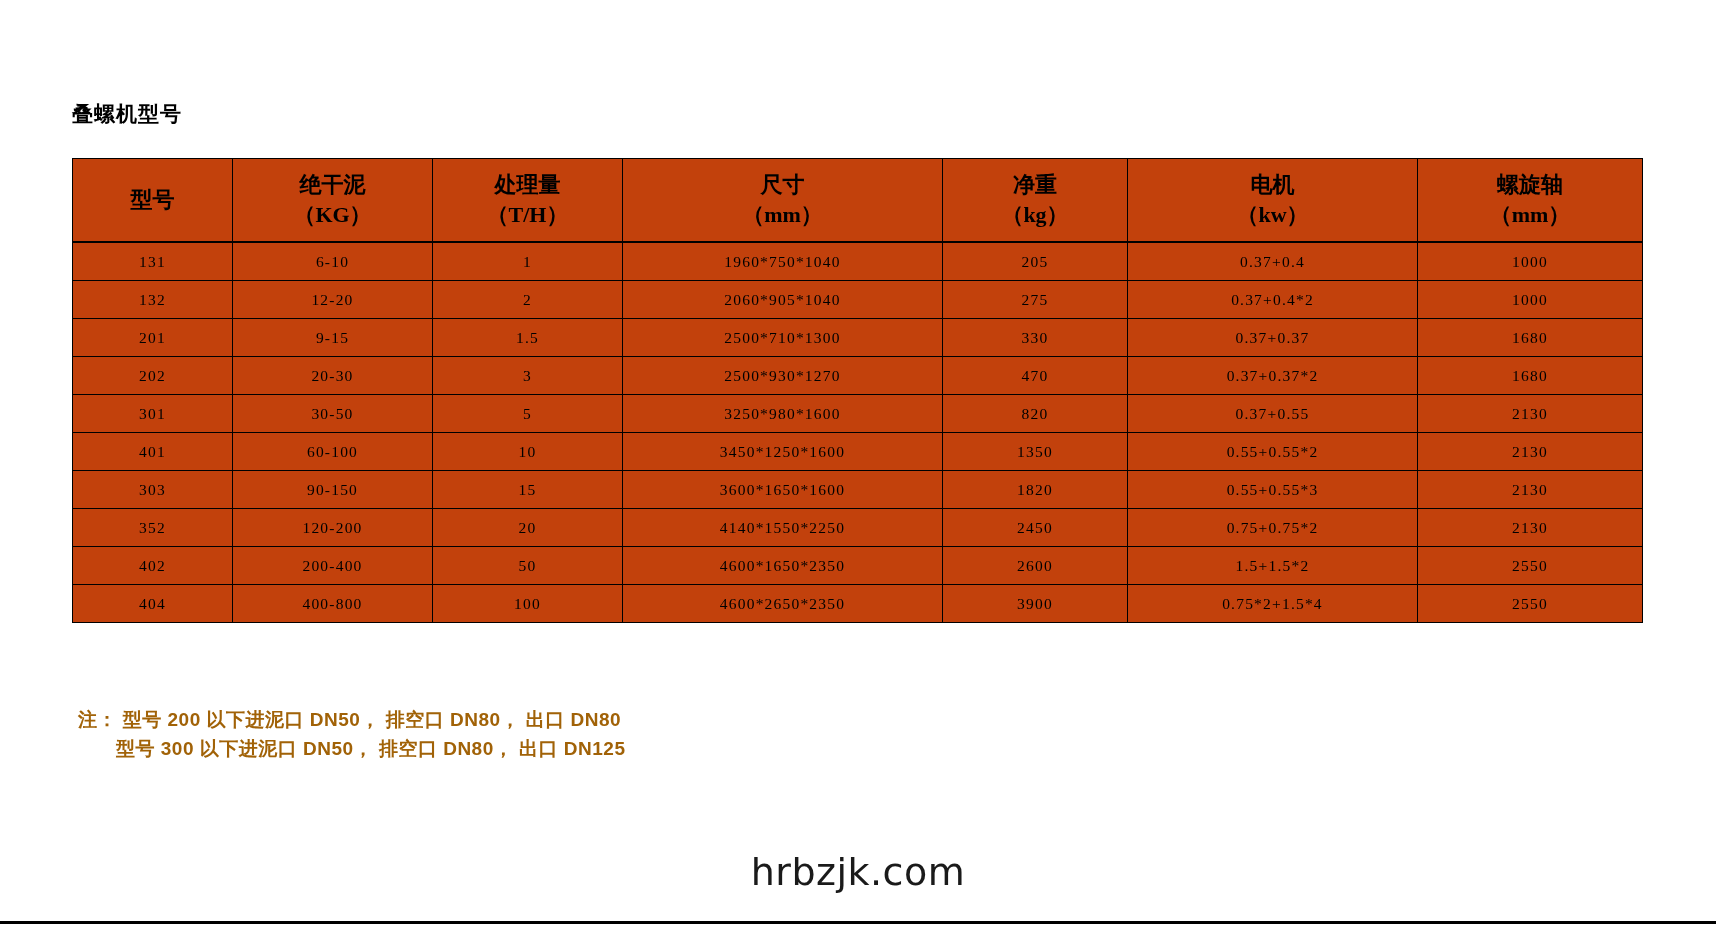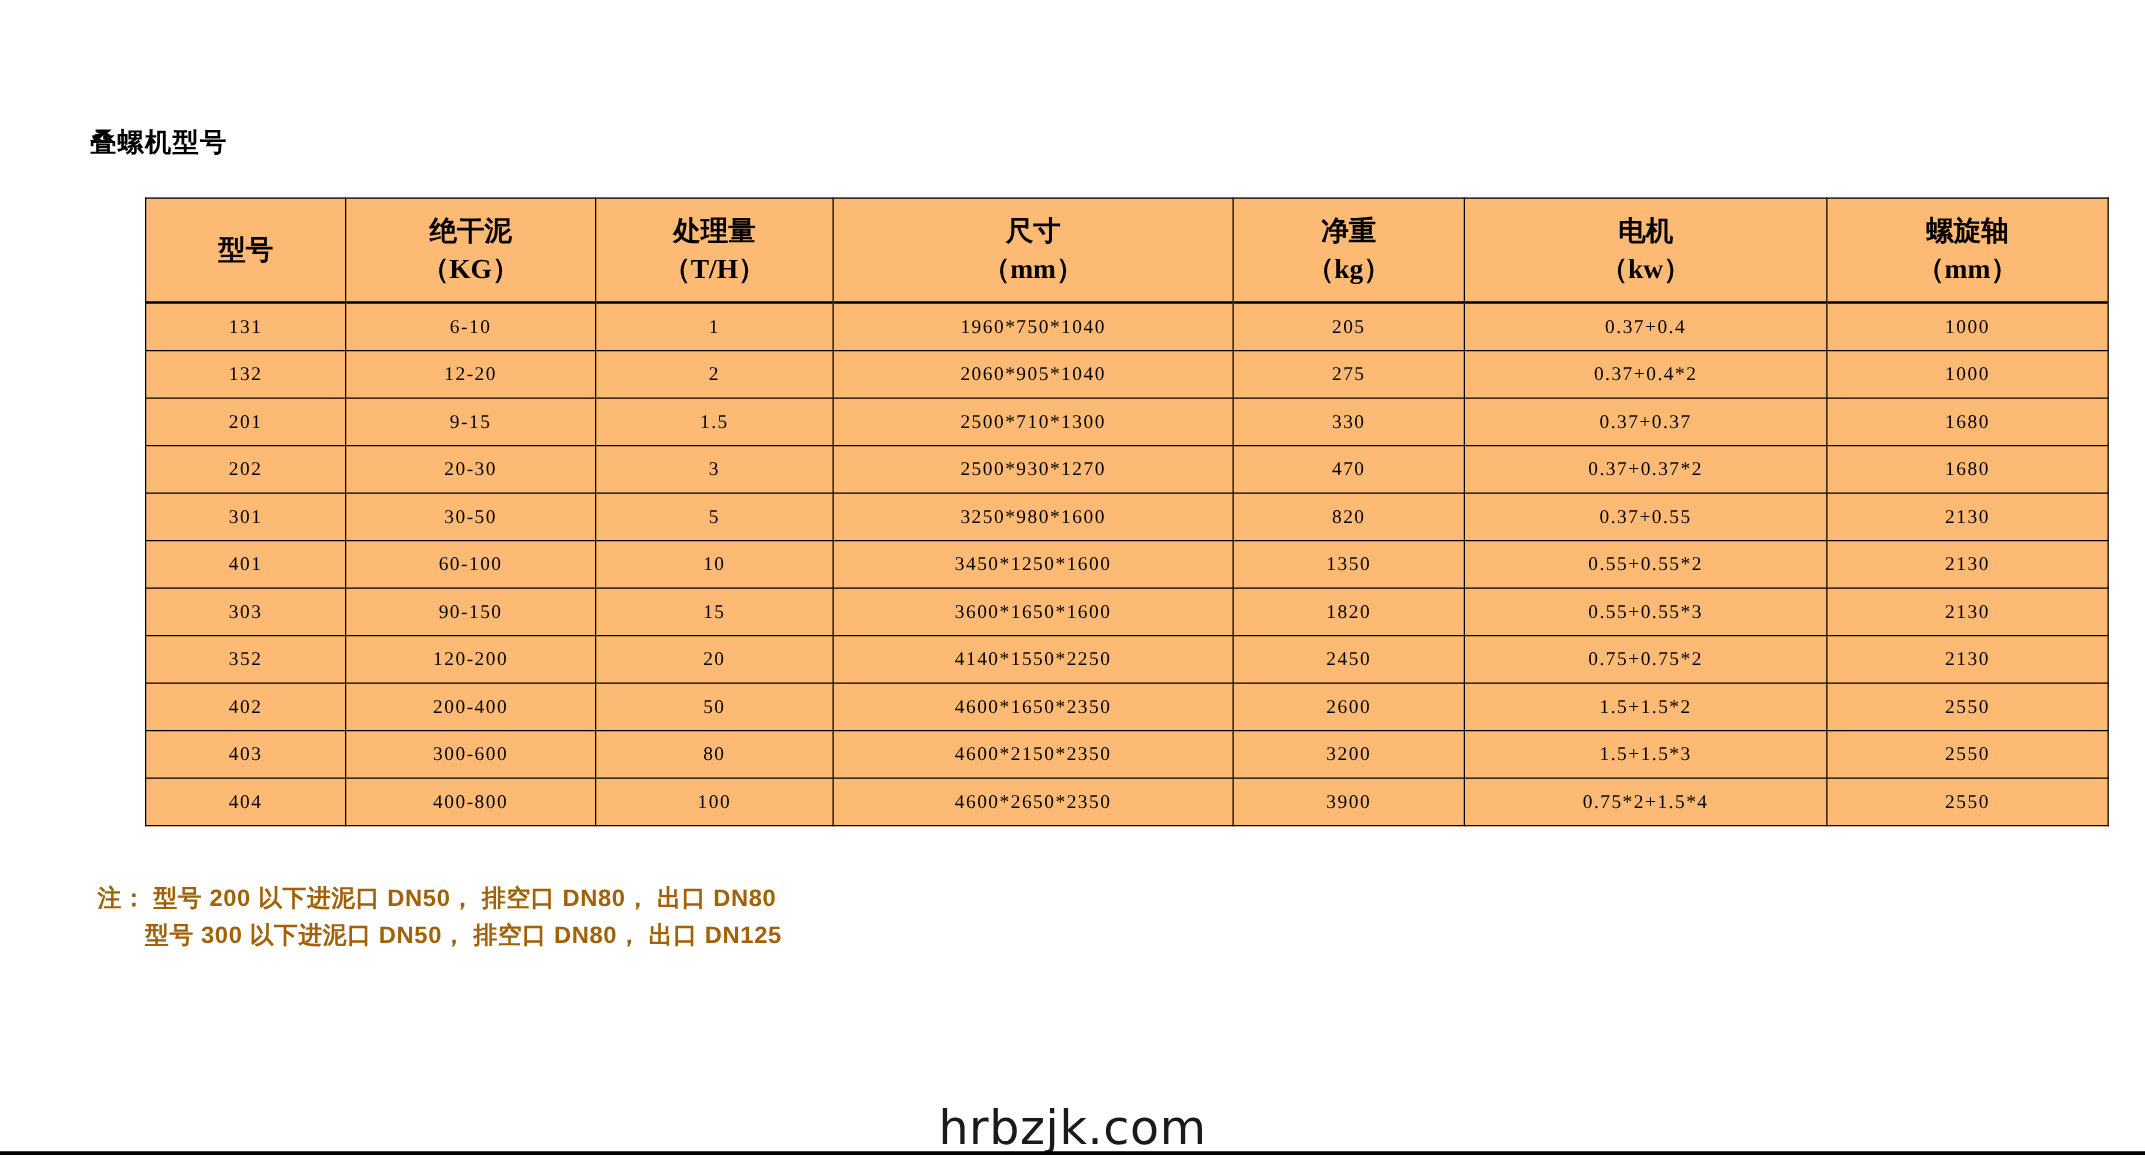--- a/index.html
+++ b/index.html
@@ -36,22 +36,21 @@
   .table-wrap {
     position: absolute;
     left: 72px;
     top: 158px;
     width: 1570px;
   }
   table.spec {
     border-collapse: collapse;
     width: 1570px;
     table-layout: fixed;
-    background: #fdba74;
-    margin-left: 44px;
+    background: #c2410c;
   }
   table.spec th, table.spec td {
     border: 1px solid #000000;
     text-align: center;
     vertical-align: middle;
     font-family: "Liberation Serif", serif;
     color: #000;
   }
   table.spec thead th {
     height: 78px;
@@ -95,21 +94,20 @@
   .watermark {
     position: absolute;
     left: 0;
     top: 850px;
     width: 1716px;
     text-align: center;
     font-family: "DejaVu Sans", sans-serif;
     font-size: 38px;
     color: #1a1a1a;
     letter-spacing: 0.5px;
-    margin-top: 30px;
   }
   .bottom-rule {
     position: absolute;
     left: 0;
     top: 921px;
     width: 1716px;
     height: 3px;
     background: #000;
   }
 </style>
@@ -239,29 +237,20 @@
         <tr>
           <td>402</td>
           <td>200-400</td>
           <td>50</td>
           <td>4600*1650*2350</td>
           <td>2600</td>
           <td>1.5+1.5*2</td>
           <td>2550</td>
         </tr>
         <tr>
-          <td>403</td>
-          <td>300-600</td>
-          <td>80</td>
-          <td>4600*2150*2350</td>
-          <td>3200</td>
-          <td>1.5+1.5*3</td>
-          <td>2550</td>
-        </tr>
-        <tr>
           <td>404</td>
           <td>400-800</td>
           <td>100</td>
           <td>4600*2650*2350</td>
           <td>3900</td>
           <td>0.75*2+1.5*4</td>
           <td>2550</td>
         </tr>
       </tbody>
     </table>

